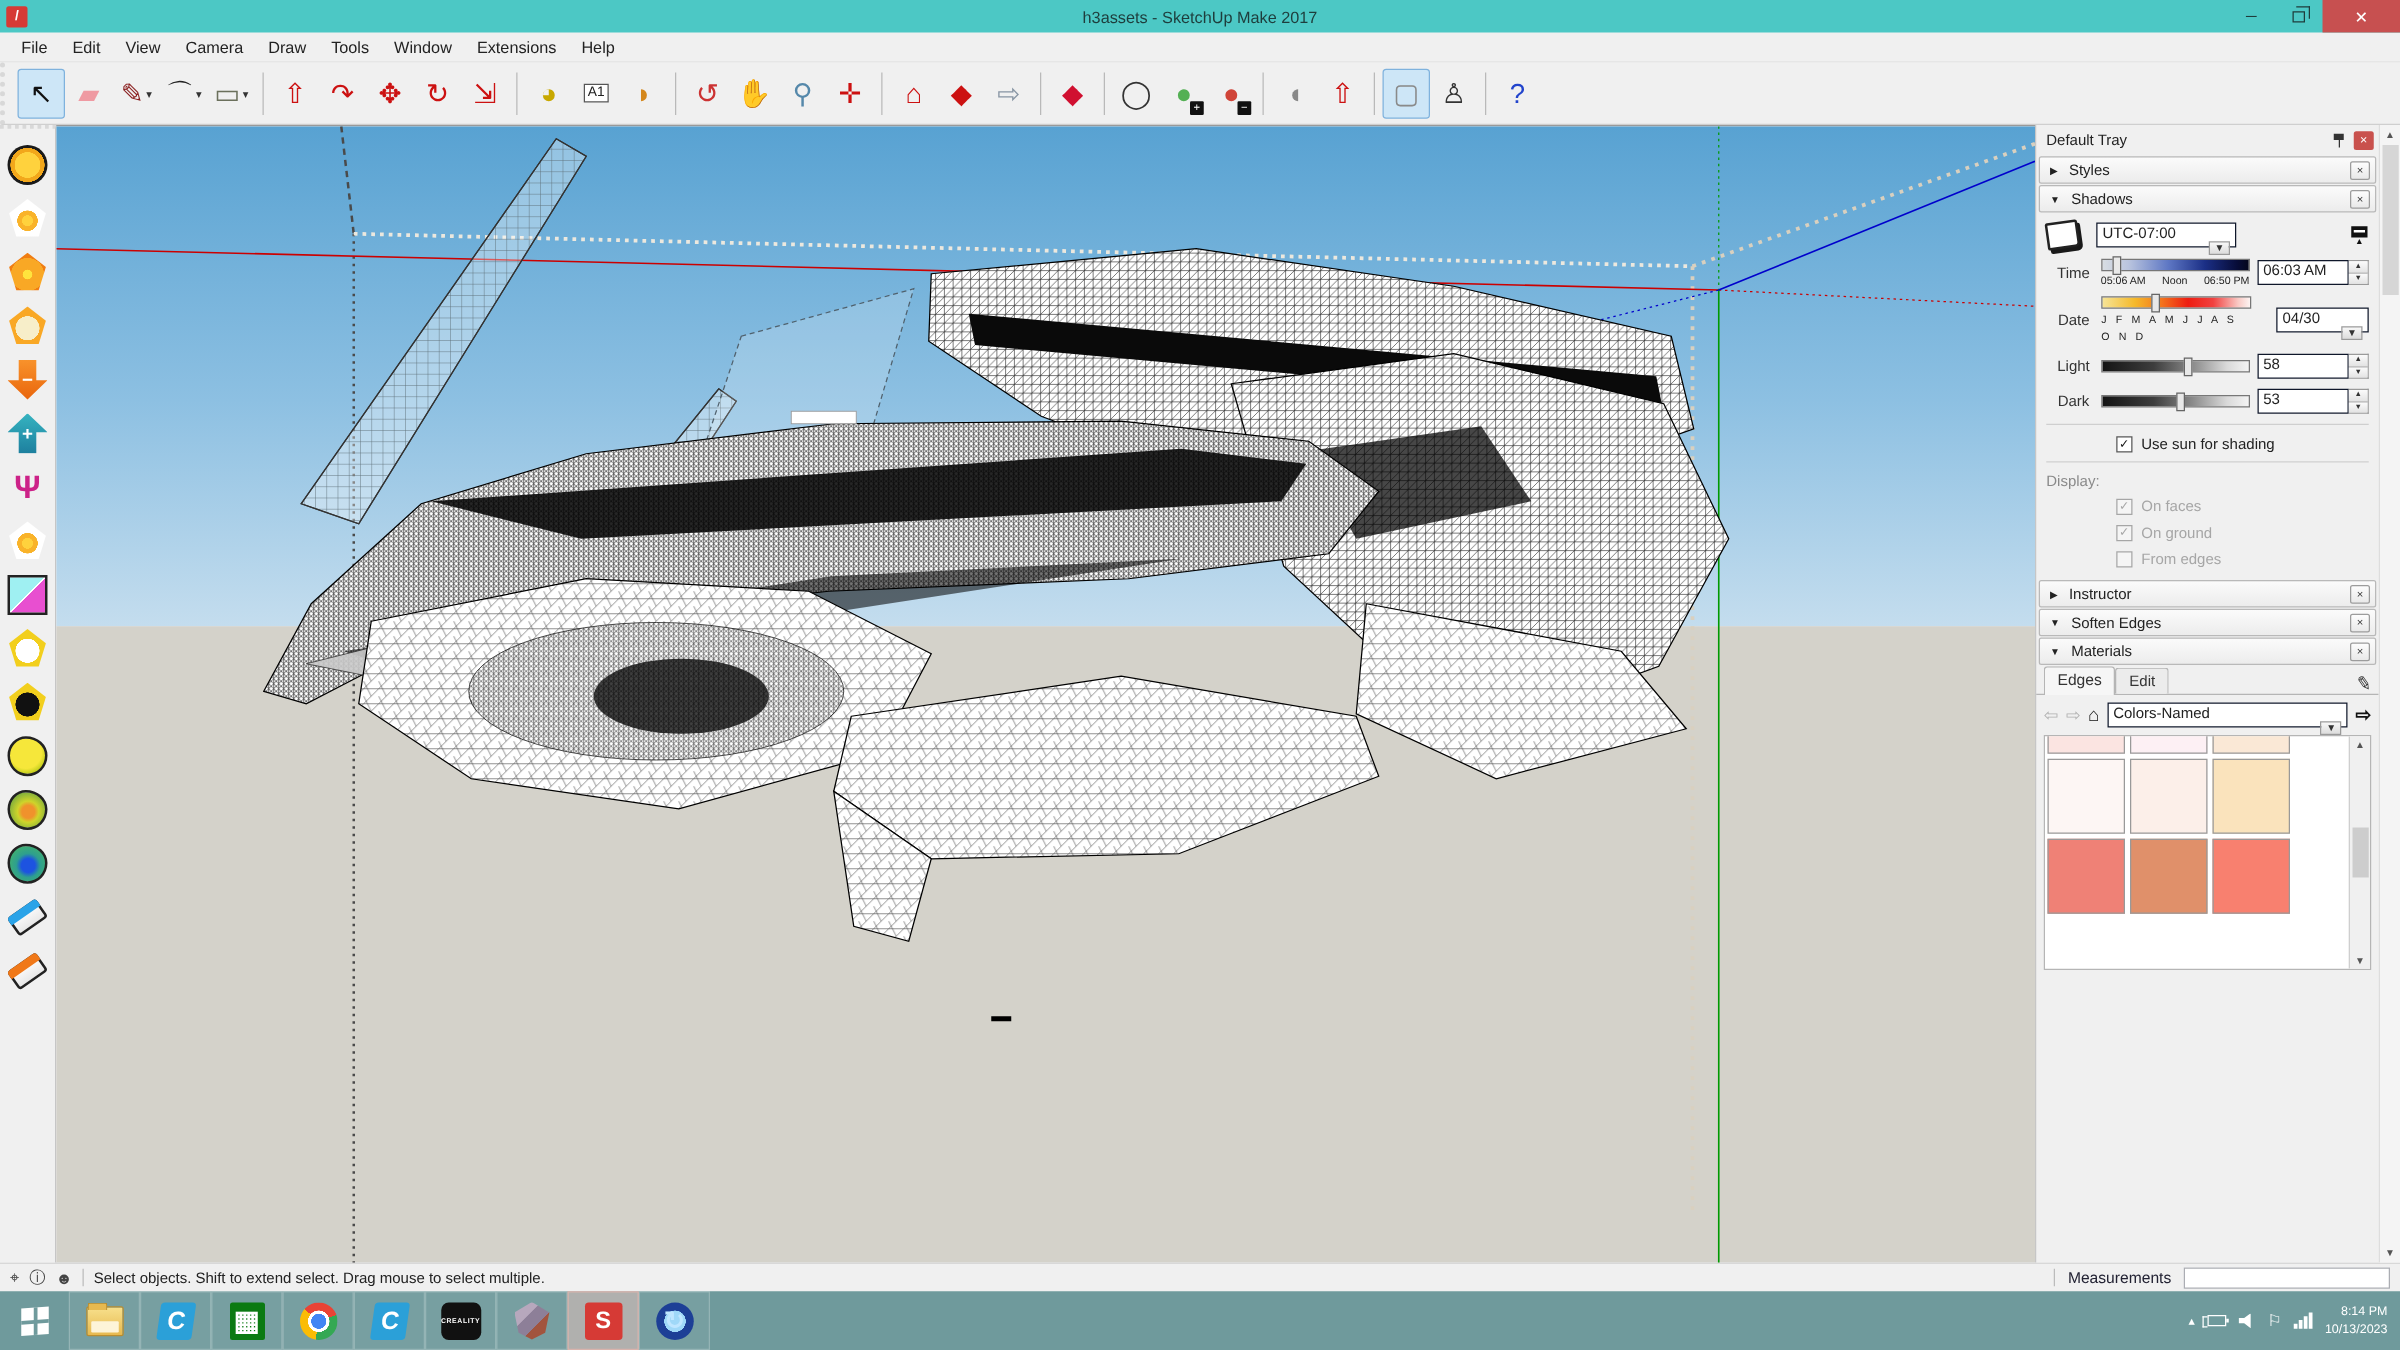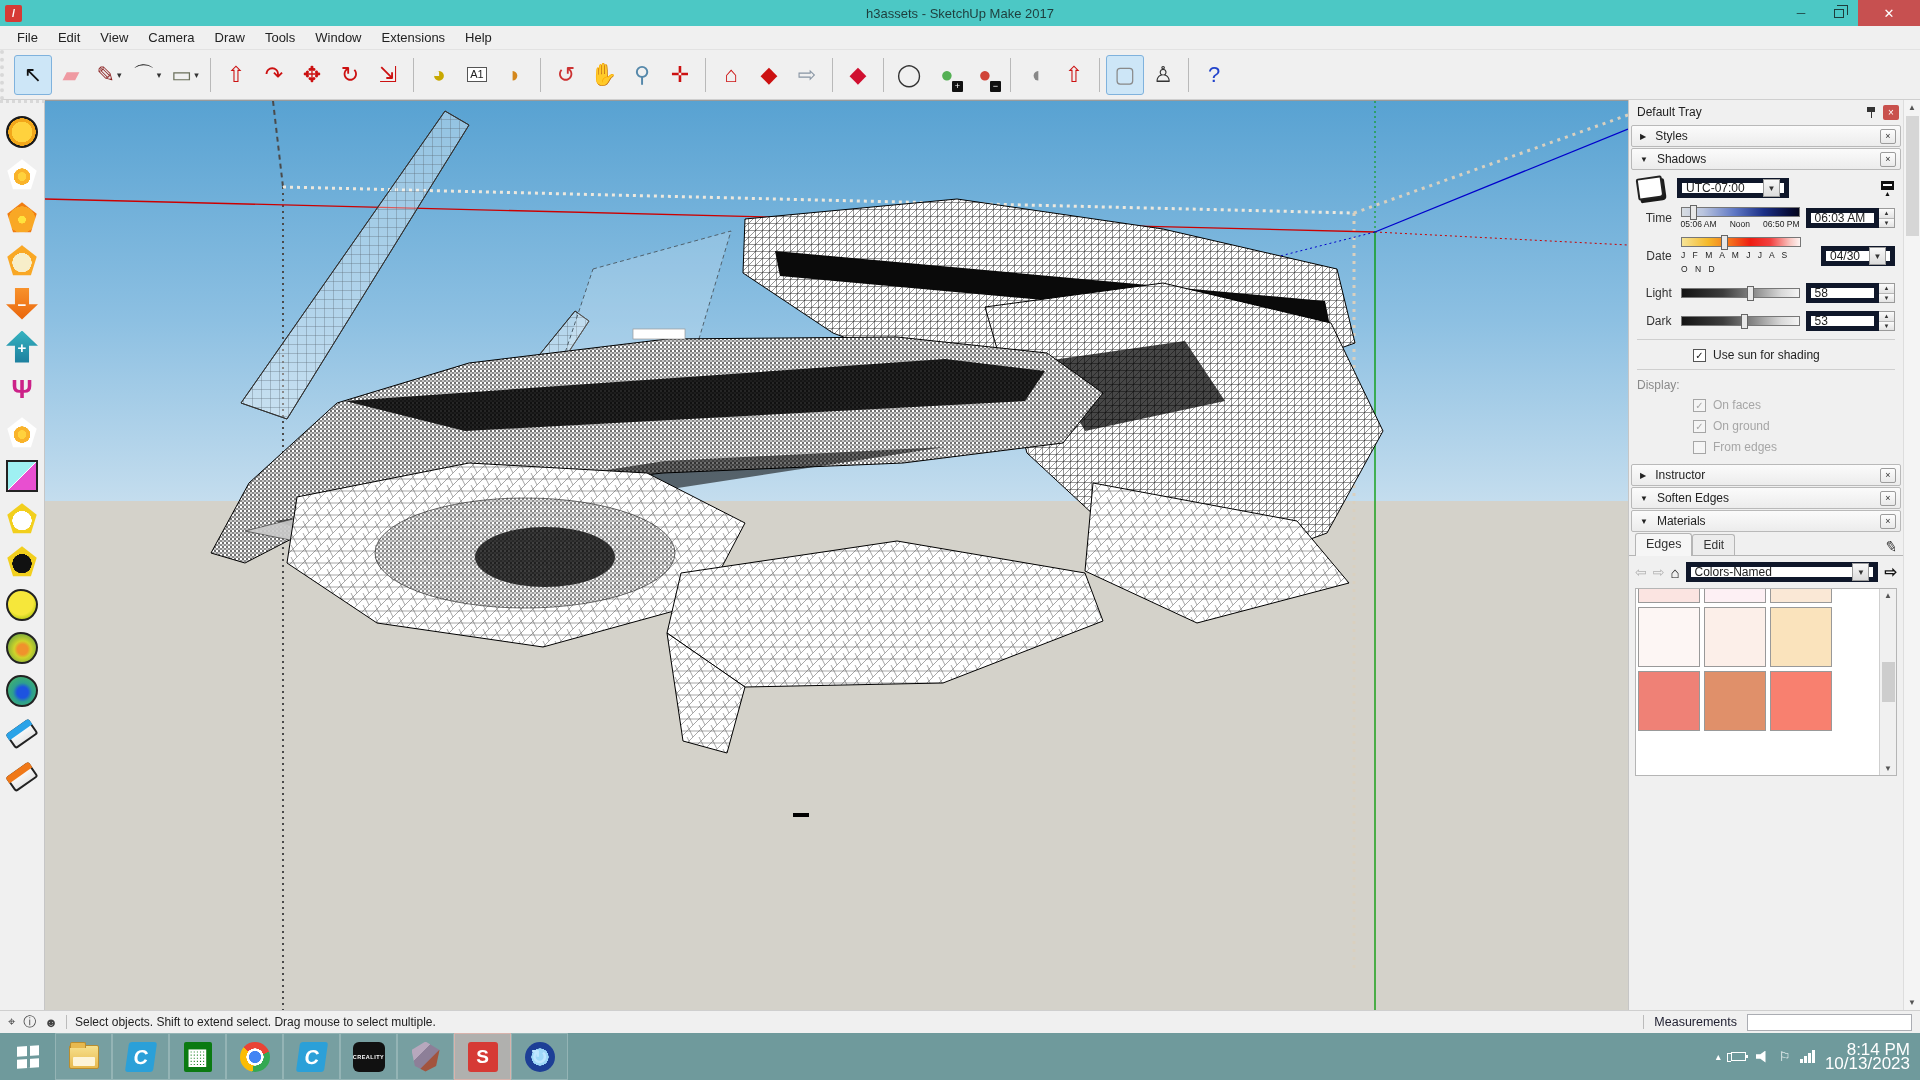--- a/index.html
+++ b/index.html
@@ -74,21 +74,21 @@
   .pin::before{content:"";position:absolute;left:2px;top:2px;width:8px;height:5px;background:#333;}
   .pin::after{content:"";position:absolute;left:5.5px;top:7px;width:1.5px;height:6px;background:#333;}
   .tray-close{width:16px;height:15px;background:#c9514d;color:#fff;display:flex;align-items:center;justify-content:center;font-size:10px;border-radius:2px;}
   .sec-head{height:22px;margin:1px 2px 0 2px;background:linear-gradient(#fbfbfb,#ececec);border:1px solid #b9b9b9;border-radius:2px;display:flex;align-items:center;padding:0 4px 0 8px;}
   .sec-arrow{font-size:8px;margin-right:9px;color:#222;}
   .sec-title{flex:1;font-size:12px;}
   .sec-x{width:16px;height:15px;border:1px solid #9c9c9c;background:linear-gradient(#fdfdfd,#e9e9e9);border-radius:2px;display:flex;align-items:center;justify-content:center;font-size:9px;color:#333;}
   .sec-body{padding:7px 8px 9px 8px;}
   .row{display:flex;align-items:center;margin-bottom:8px;}
   .row-label{width:44px;color:#333;text-align:center;}
-  .sunken{background:#fff;border:5px solid #0f172a;display:flex;align-items:center;padding:0 4px;height:20px;}
+  .sunken{background:#fff;border:1px solid #0f172a;display:flex;padding:0 4px;height:20px;flex-direction:column;}
   .dd-btn{width:17px;height:18px;margin-left:auto;background:linear-gradient(#f8f8f8,#dcdcdc);border:1px solid #9a9a9a;display:flex;align-items:center;justify-content:center;font-size:8px;color:#333;}
   .spin{display:flex;flex-direction:column;border:1px solid #9a9a9a;border-left:none;height:20px;}
   .spin span{flex:1;width:15px;display:flex;align-items:center;justify-content:center;font-size:6px;background:linear-gradient(#fbfbfb,#e3e3e3);color:#333;}
   .spin span + span{border-top:1px solid #b5b5b5;}
   .shadow-toggle{width:26px;height:22px;background:#fff;border:2px solid #222;border-radius:2px 2px 4px 2px;transform:rotate(-8deg);position:relative;box-shadow:2px 3px 0 #1a1a1a;}
   .mon-icon{width:15px;margin-left:auto;display:flex;flex-direction:column;align-items:center;gap:1px;}
   .mon-icon i{width:13px;height:9px;background:#111;display:block;position:relative;}
   .mon-icon i::after{content:"";position:absolute;left:2px;top:3px;right:2px;height:2px;background:#fff;}
   .mon-icon b{font-size:7px;color:#111;line-height:5px;}
   .slider-wrap{width:120px;margin-right:6px;}
@@ -178,21 +178,21 @@
   .tk-caret{font-size:10px;}
   .battery{width:15px;height:9px;border:1px solid #fff;position:relative;display:block;}
   .battery::after{content:"";position:absolute;right:-3px;top:2px;width:2px;height:3px;background:#fff;}
   .battery::before{content:"";position:absolute;left:-5px;top:0px;width:3px;height:7px;border-left:1px solid #fff;border-top:1px solid #fff;border-bottom:1px solid #fff;}
   .speaker{width:13px;height:12px;background:#fff;clip-path:polygon(0 32%,35% 32%,75% 0,75% 100%,35% 68%,0 68%);display:block;}
   .flag{font-size:13px;}
   .bars{display:flex;align-items:flex-end;gap:1.5px;height:13px;}
   .bars i{width:2.5px;background:#fff;display:block;}
   .bars i:nth-child(1){height:4px;}.bars i:nth-child(2){height:7px;}
   .bars i:nth-child(3){height:10px;}.bars i:nth-child(4){height:13px;}
-  .clock{text-align:right;font-size:17px;line-height:14px;color:#fff;}
+  .clock{text-align:right;font-size:10px;line-height:14px;color:#fff;}
 </style>
 </head>
 <body>
 
 <div class="titlebar">
   <span class="app-icon">/</span>
   <span class="win-title">h3assets - SketchUp Make 2017</span>
   <span class="win-controls">
     <span class="wc">─</span>
     <span class="wc wc-restore">

